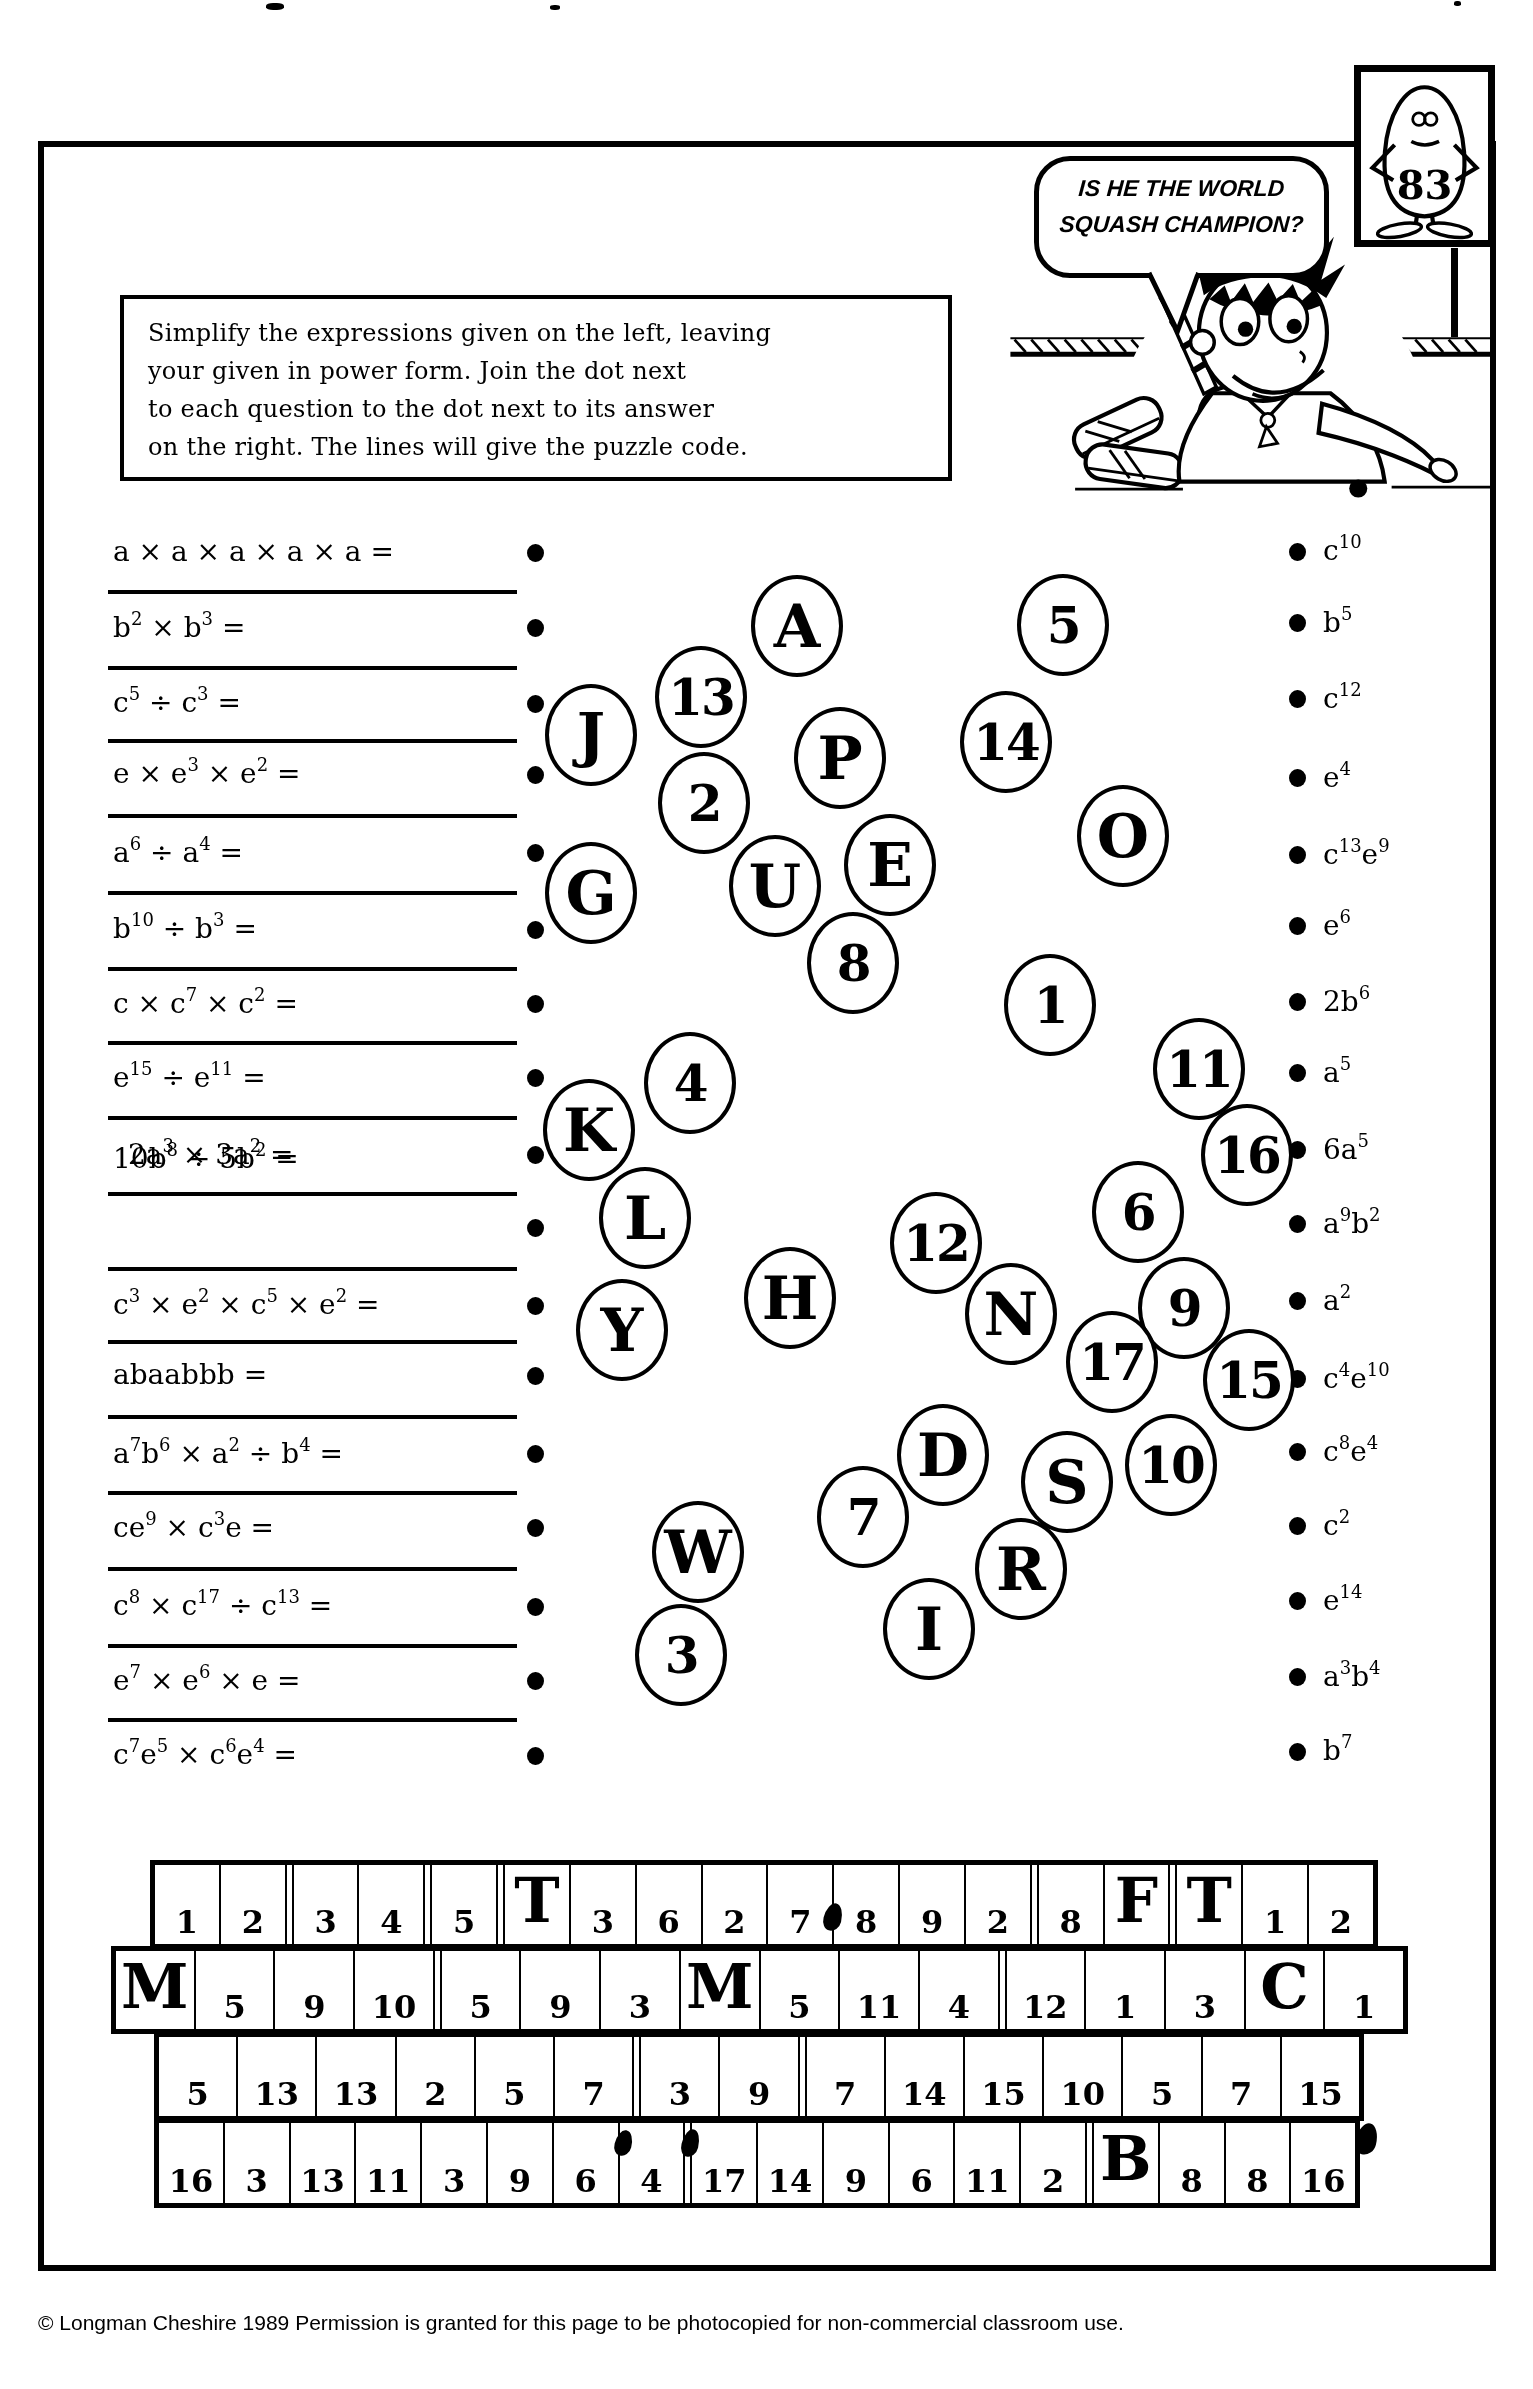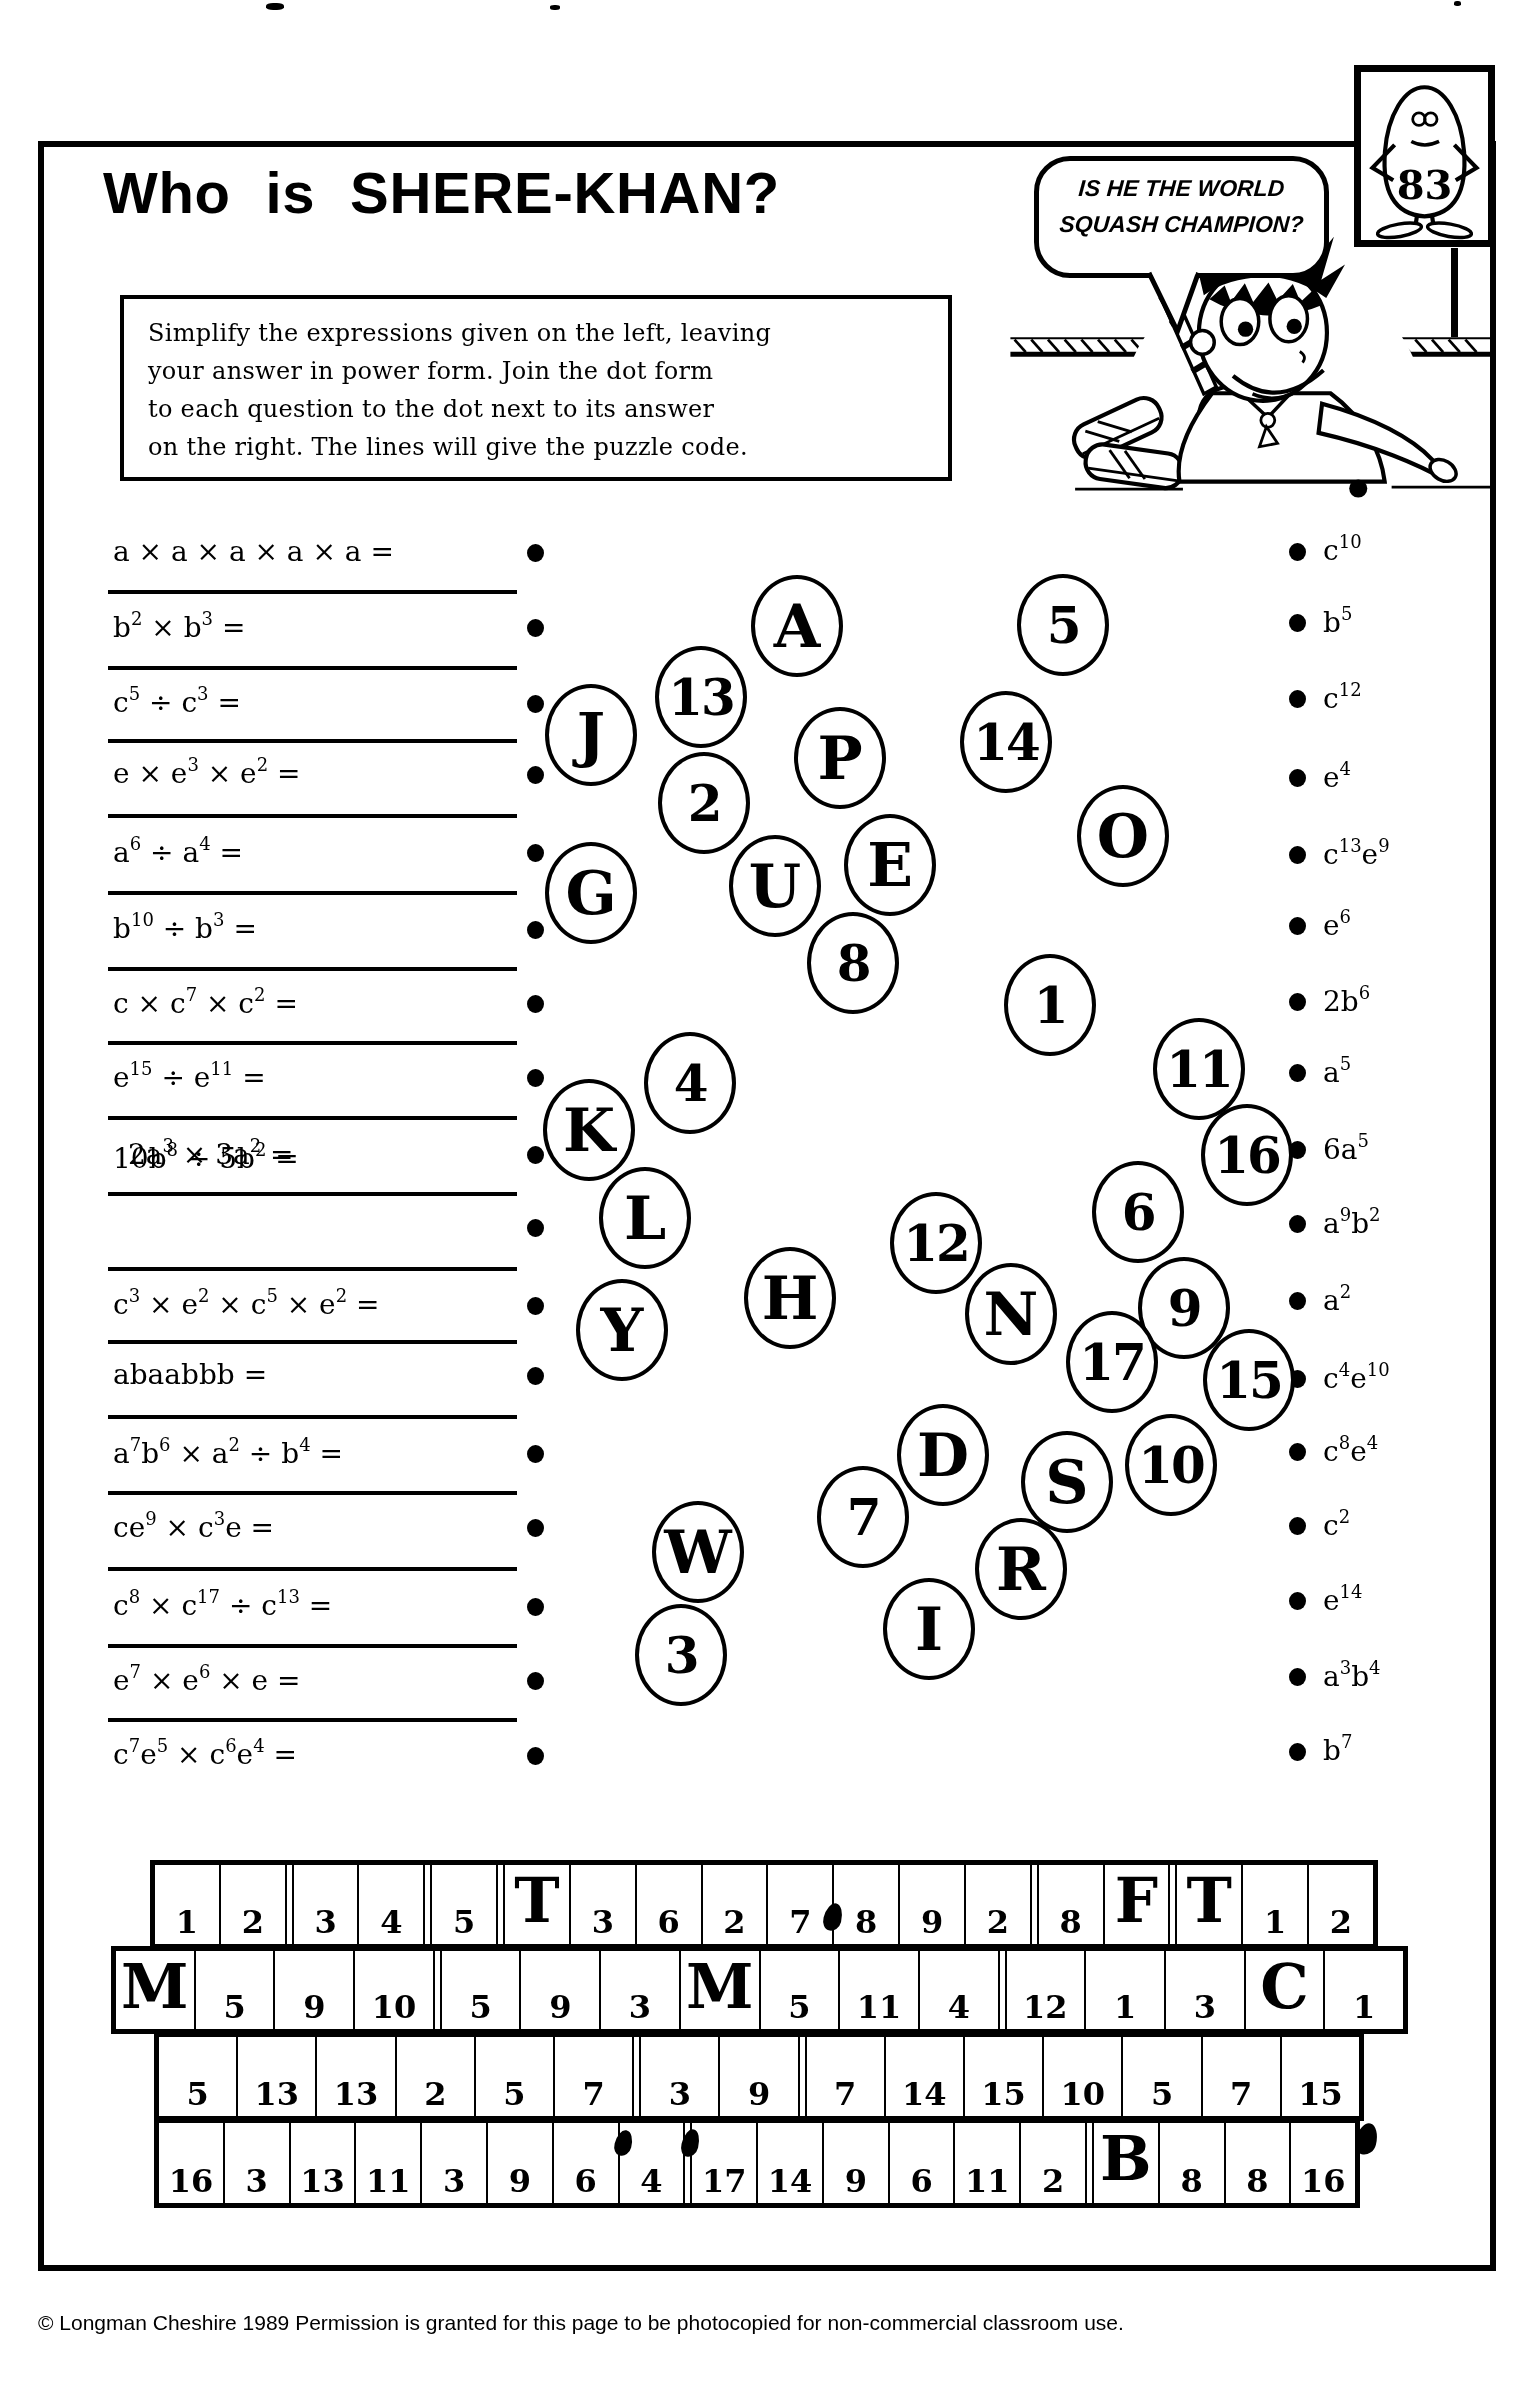--- a/index.html
+++ b/index.html
@@ -62,25 +62,24 @@
 <body>
 
 <div class="page">
 
   <div class="speck abs" style="left:266px;top:2.8px;width:18px;height:7px;"></div>
   <div class="speck abs" style="left:550px;top:4.9px;width:10.4px;height:4.9px;"></div>
   <div class="speck abs" style="left:1454px;top:1.4px;width:7px;height:4.2px;"></div>
 
   <div class="frame"></div>
 
-  <div class="title">Who is SHERE-KHAN?</div>
 
   <div class="instr-box">
     <div class="instr-line">Simplify the expressions given on the left, leaving</div>
-    <div class="instr-line">your answer in power form. Join the dot form</div>
+    <div class="instr-line">your given in power form. Join the dot next</div>
     <div class="instr-line">to each question to the dot next to its answer</div>
     <div class="instr-line">on the right. The lines will give the puzzle code.</div>
   </div>
 
   <svg class="abs" style="left:1002px;top:188px;z-index:2;" width="501" height="320" viewBox="1440 270 720 460">
 
     <line x1="1452" y1="486" x2="2144" y2="486" stroke="#000" stroke-width="3"></line>
     <line x1="1452" y1="509" x2="2144" y2="509" stroke="#000" stroke-width="7"></line>
     <g stroke="#000" stroke-width="4">
       <line x1="1458" y1="488" x2="1474" y2="506"></line>

